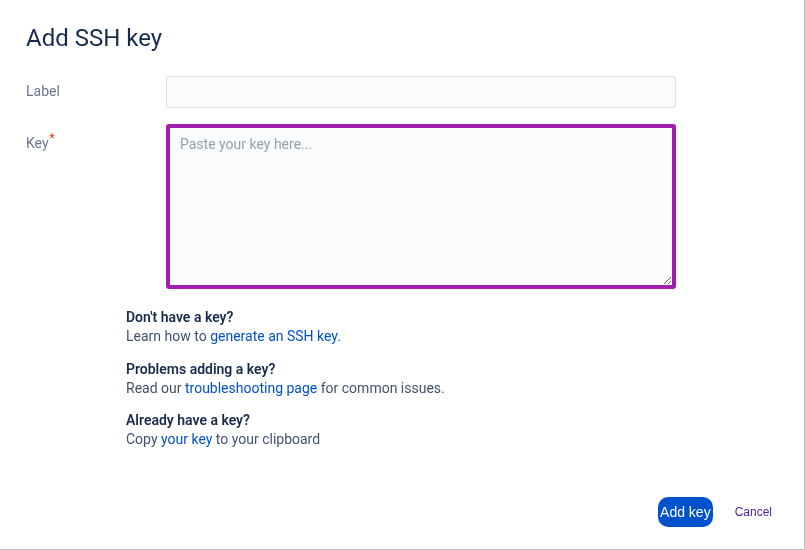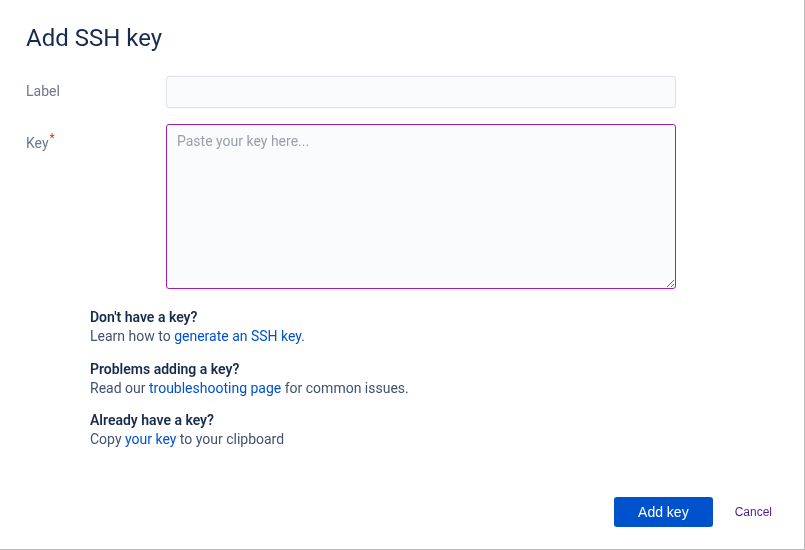--- a/index.html
+++ b/index.html
@@ -61,33 +61,33 @@
       border: 1px solid #DFE1E6;
       border-radius: 3px;
       font-size: 14px;
       color: #172B4D;
       background: #FAFBFC;
     }
     textarea {
       width: 100%;
       height: 165px;
       padding: 8px 10px;
-      border: 1px solid #a21caf;
+      border: 4px solid #a21caf;
       border-radius: 3px;
       font-size: 14px;
       color: #172B4D;
       background: #FAFBFC;
       resize: both;
       font-family: inherit;
     }
     textarea::placeholder {
       color: #97A0AF;
     }
     .help-section {
-      margin-left: 64px;
+      margin-left: 100px;
       margin-top: 12px;
       max-width: 510px;
     }
     .help-block {
       margin-bottom: 14px;
     }
     .help-title {
       font-size: 14px;
       font-weight: 600;
       color: #172B4D;
@@ -108,22 +108,22 @@
       bottom: 22px;
       right: 28px;
       display: flex;
       align-items: center;
       gap: 18px;
     }
     .btn-primary {
       background: #0052CC;
       color: #fff;
       border: none;
-      border-radius: 3px;
-      padding: 7px 24px;
+      border-radius: 10px;
+      padding: 7px 2px;
       font-size: 14px;
       font-weight: 500;
       cursor: pointer;
     }
     .btn-link {
       background: none;
       border: none;
       color: #4c1d95;
       font-size: 12px;
       cursor: pointer;

